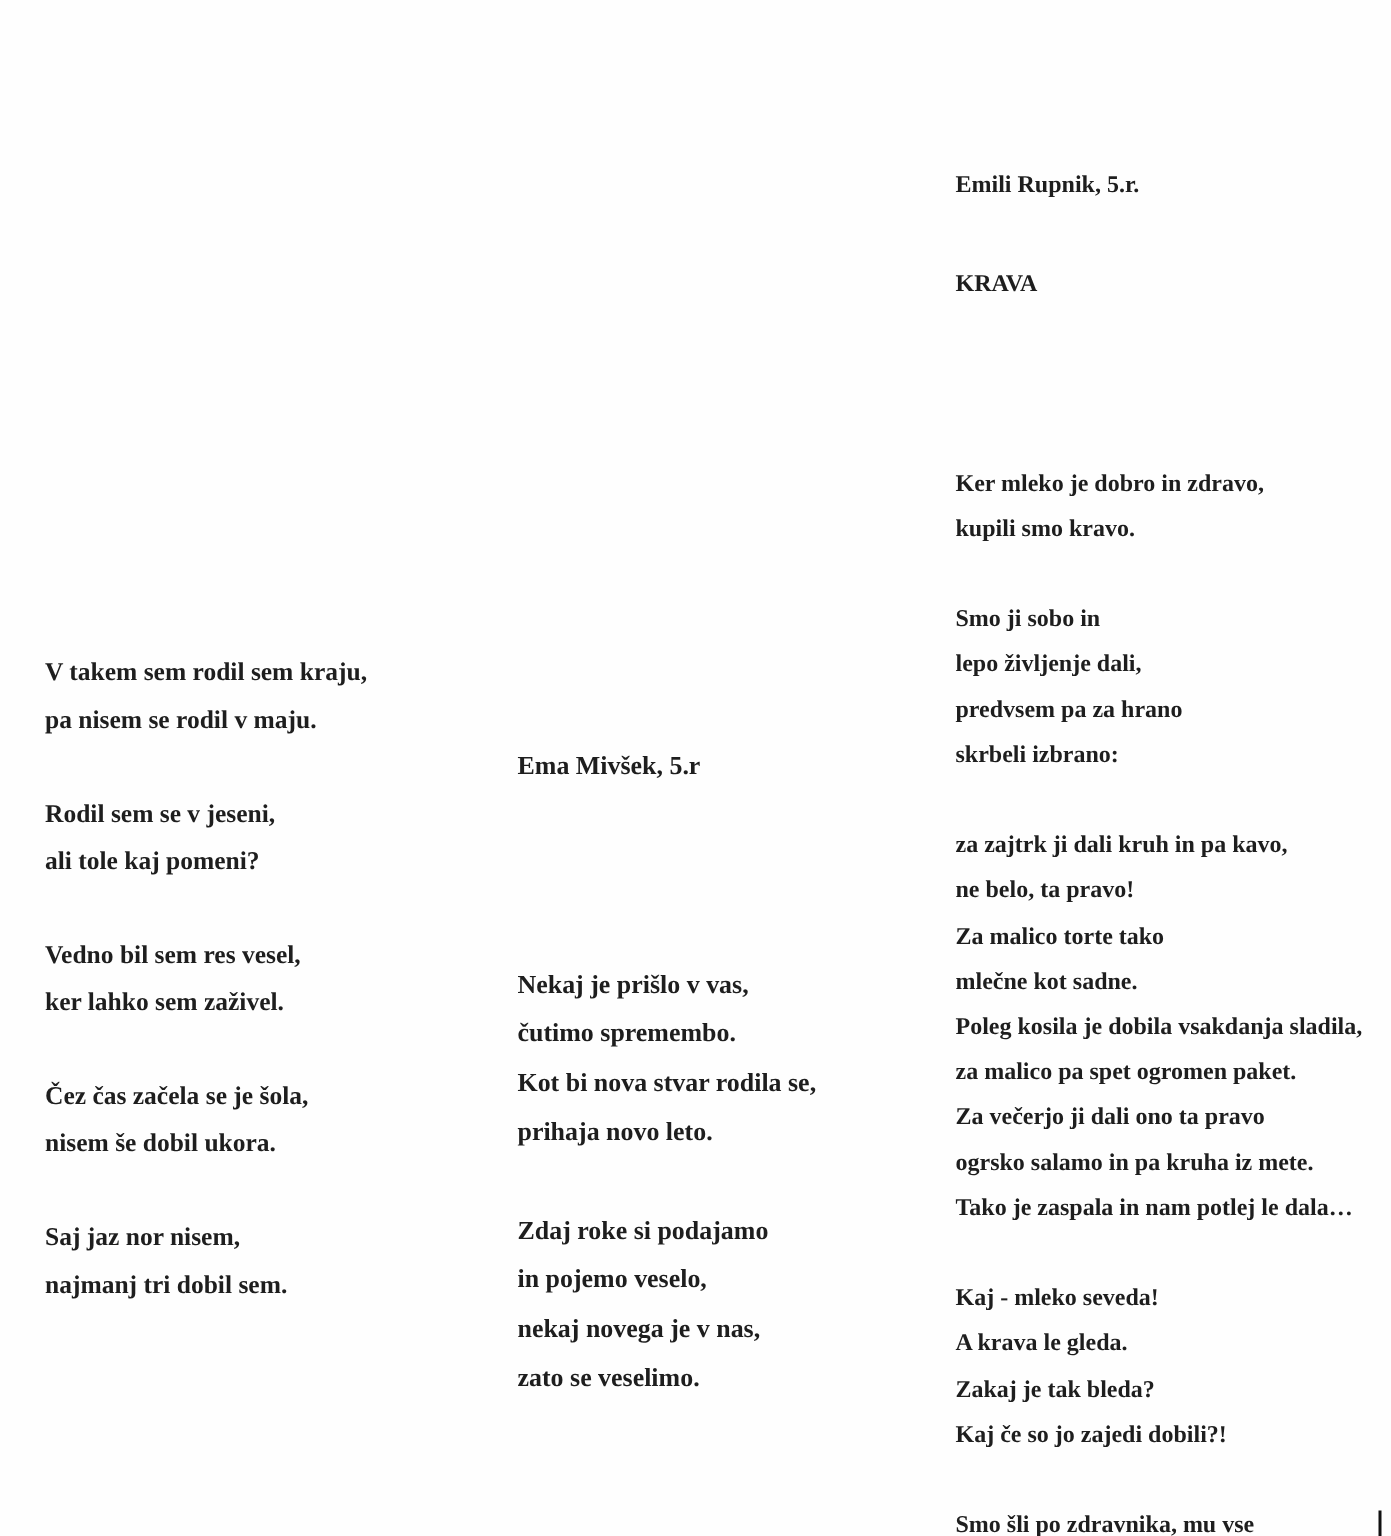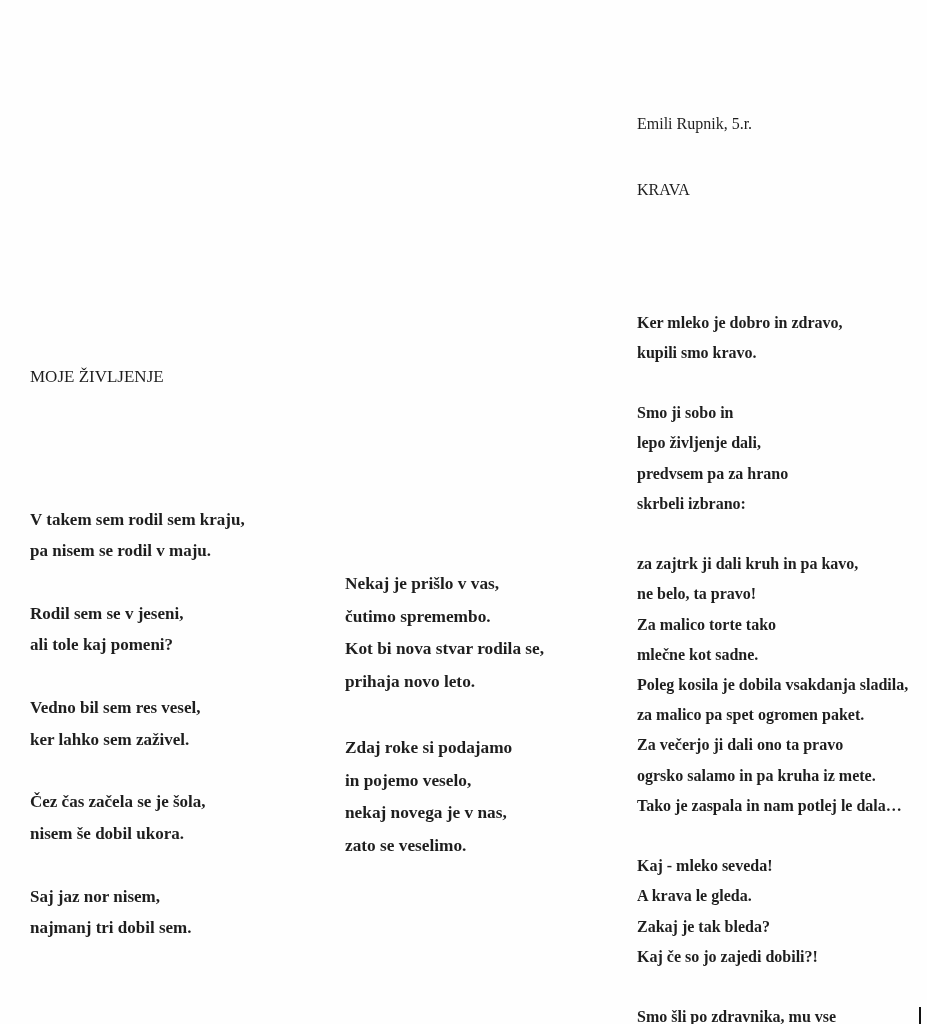--- a/index.html
+++ b/index.html
@@ -44,21 +44,21 @@
     width: 290px;
     font-size: 16px;
     --lh: 30.2px;
   }
   .column .poem-line,
   .column .author,
   .column .title {
     line-height: var(--lh);
   }
   .poem-header {
-    font-weight: normal;
+    font-weight: bold;
     margin-bottom: var(--lh);
   }
   .stanza {
     margin-bottom: var(--lh);
     font-weight: bold;
   }
   .stanza:last-child {
     margin-bottom: 0;
   }
   .caret {
@@ -70,27 +70,27 @@
     background: #111111;
   }
 </style>
 </head>
 <body>
 
 <main class="page">
 
   <section class="column col-left">
     <header class="poem-header">
-      <div class="title">MOJE ŽIVLJENJE</div>
     </header>
     <div class="stanzas"><div class="stanza"><div class="poem-line">V takem sem rodil sem kraju,</div><div class="poem-line">pa nisem se rodil v maju.</div></div><div class="stanza"><div class="poem-line">Rodil sem se v jeseni,</div><div class="poem-line">ali tole kaj pomeni?</div></div><div class="stanza"><div class="poem-line">Vedno bil sem res vesel,</div><div class="poem-line">ker lahko sem zaživel.</div></div><div class="stanza"><div class="poem-line">Čez čas začela se je šola,</div><div class="poem-line">nisem še dobil ukora.</div></div><div class="stanza"><div class="poem-line">Saj jaz nor nisem,</div><div class="poem-line">najmanj tri dobil sem.</div></div></div>
   </section>
 
   <section class="column col-middle">
     <header class="poem-header">
+      <div class="author">Ema Mivšek, 5.r</div>
     </header>
     <div class="stanzas"><div class="stanza"><div class="poem-line">Nekaj je prišlo v vas,</div><div class="poem-line">čutimo spremembo.</div><div class="poem-line">Kot bi nova stvar rodila se,</div><div class="poem-line">prihaja novo leto.</div></div><div class="stanza"><div class="poem-line">Zdaj roke si podajamo</div><div class="poem-line">in pojemo veselo,</div><div class="poem-line">nekaj novega je v nas,</div><div class="poem-line">zato se veselimo.</div></div></div>
   </section>
 
   <section class="column col-right">
     <header class="poem-header">
       <div class="author">Emili Rupnik, 5.r.</div>
       <div class="title">KRAVA</div>
     </header>
     <div class="stanzas"><div class="stanza"><div class="poem-line">Ker mleko je dobro in zdravo,</div><div class="poem-line">kupili smo kravo.</div></div><div class="stanza"><div class="poem-line">Smo ji sobo in</div><div class="poem-line">lepo življenje dali,</div><div class="poem-line">predvsem pa za hrano</div><div class="poem-line">skrbeli izbrano:</div></div><div class="stanza"><div class="poem-line">za zajtrk ji dali kruh in pa kavo,</div><div class="poem-line">ne belo, ta pravo!</div><div class="poem-line">Za malico torte tako</div><div class="poem-line">mlečne kot sadne.</div><div class="poem-line">Poleg kosila je dobila vsakdanja sladila,</div><div class="poem-line">za malico pa spet ogromen paket.</div><div class="poem-line">Za večerjo ji dali ono ta pravo</div><div class="poem-line">ogrsko salamo in pa kruha iz mete.</div><div class="poem-line">Tako je zaspala in nam potlej le dala…</div></div><div class="stanza"><div class="poem-line">Kaj - mleko seveda!</div><div class="poem-line">A krava le gleda.</div><div class="poem-line">Zakaj je tak bleda?</div><div class="poem-line">Kaj če so jo zajedi dobili?!</div></div><div class="stanza"><div class="poem-line">Smo šli po zdravnika, mu vse</div></div></div>

